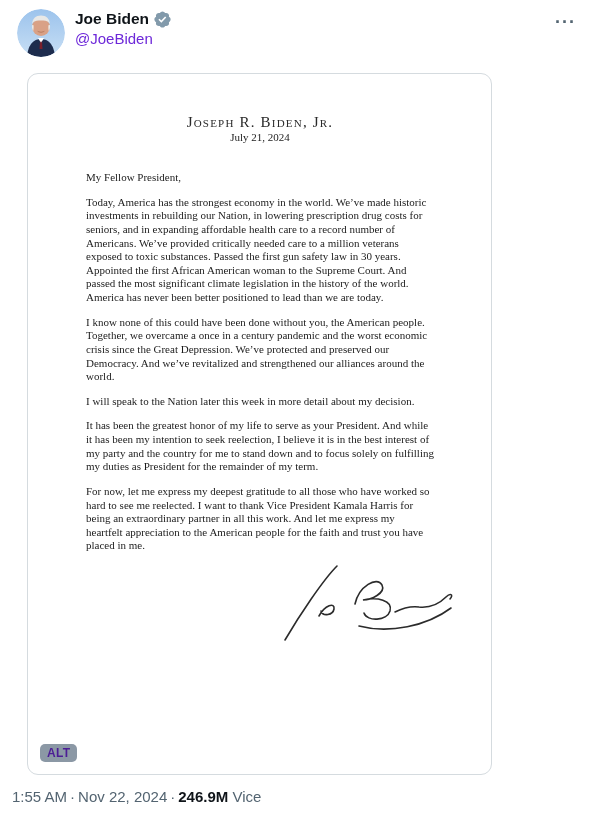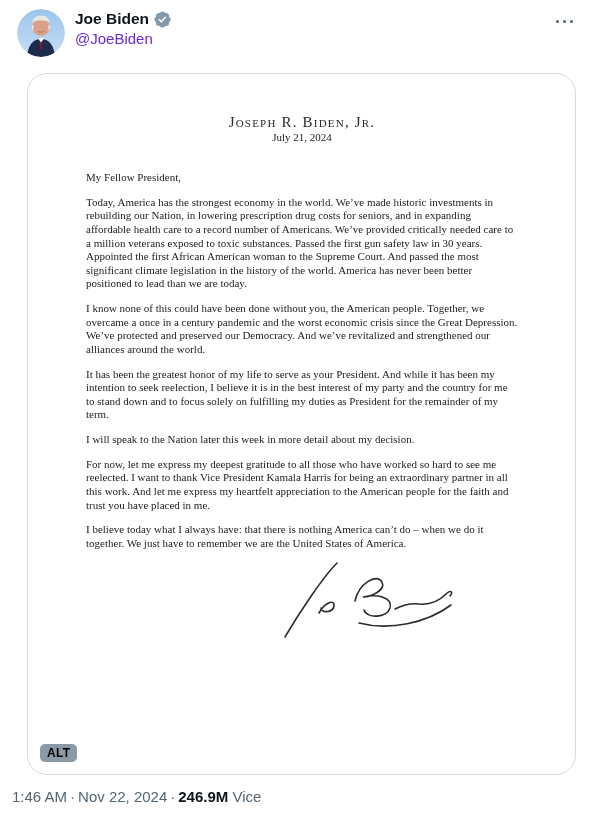--- a/index.html
+++ b/index.html
@@ -27,24 +27,24 @@
   .author-handle { font-size: 15px; color: #6d28d9; margin-top: 1px; cursor: pointer; }
   .more-button {
     color: #536471; font-size: 18px; letter-spacing: 1px;
     padding: 2px 6px; cursor: pointer; line-height: 1;
     font-weight: bold; margin-top: 2px;
   }
 
   .image-card {
     position: absolute;
     left: 27px; top: 73px;
-    width: 549px; height: 702px;
+    width: 465px; height: 702px;
     background: #ffffff;
     border: 1px solid #d5dbdf;
-    border-radius: 20px;
+    border-radius: 11px;
     cursor: pointer;
     overflow: hidden;
   }
   .letter {
     padding: 40px 57px 0 58px;
     color: #1c1c1c;
     font-family: "Liberation Serif", serif;
   }
   .letterhead {
     text-align: center;
@@ -60,21 +60,21 @@
     color: #1c1c1c;
   }
   .letter-body { font-size: 11px; line-height: 1.24; }
   .letter-body p { margin: 0 0 11px 0; }
 
   .signature { margin: 4px 0 0 185px; width: 190px; height: 78px; }
   .signature svg { display: block; }
 
   .alt-badge {
     position: absolute; left: 12px; bottom: 12px;
-    background: #8b98a5; color: #000000;
+    background: #8b98a5; color: #4c1d95;
     font-weight: bold; font-size: 12px;
     padding: 2px 7px; border-radius: 5px;
     letter-spacing: 0.3px;
     cursor: pointer;
     font-family: "Liberation Sans", sans-serif;
   }
 
   .tweet-meta {
     position: absolute; left: 12px; top: 788px;
     font-size: 15px; color: #536471;
@@ -126,35 +126,34 @@
 </div>
 
 <div class="image-card">
   <div class="letter">
     <div class="letterhead">Joseph R. Biden, Jr.</div>
     <div class="letter-date">July 21, 2024</div>
     <div class="letter-body">
         <p>My Fellow President,</p>
         <p>Today, America has the strongest economy in the world. We’ve made historic investments in rebuilding our Nation, in lowering prescription drug costs for seniors, and in expanding affordable health care to a record number of Americans. We’ve provided critically needed care to a million veterans exposed to toxic substances. Passed the first gun safety law in 30 years. Appointed the first African American woman to the Supreme Court. And passed the most significant climate legislation in the history of the world. America has never been better positioned to lead than we are today.</p>
         <p>I know none of this could have been done without you, the American people. Together, we overcame a once in a century pandemic and the worst economic crisis since the Great Depression. We’ve protected and preserved our Democracy. And we’ve revitalized and strengthened our alliances around the world.</p>
+        <p>I will speak to the Nation later this week in more detail about my decision.</p>
         <p>It has been the greatest honor of my life to serve as your President. And while it has been my intention to seek reelection, I believe it is in the best interest of my party and the country for me to stand down and to focus solely on fulfilling my duties as President for the remainder of my term.</p>
-        <p>I will speak to the Nation later this week in more detail about my decision.</p>
         <p>For now, let me express my deepest gratitude to all those who have worked so hard to see me reelected. I want to thank Vice President Kamala Harris for being an extraordinary partner in all this work. And let me express my heartfelt appreciation to the American people for the faith and trust you have placed in me.</p>
-        <p>I believe today what I always have: that there is nothing America can’t do – when we do it together. We just have to remember we are the United States of America.</p>
       </div>
     <div class="signature">
       <svg width="190" height="78" viewBox="0 0 190 78">
         <g fill="none" stroke="#2b2b2b" stroke-width="1.6" stroke-linecap="round">
           <path d="M14 76 C28 52 52 16 66 2"></path>
           <path d="M48 52 C54 41 64 38 63 45 C62 51 52 53 50 47"></path>
           <path d="M84 40 C88 22 106 12 111 21 C115 29 100 36 92 36 C106 33 122 36 119 47 C116 57 96 58 93 49"></path>
           <path d="M124 48 C132 44 140 42 148 43 C158 44 168 40 175 33 C179 29 183 30 179 35"></path>
           <path d="M88 62 C118 70 156 62 180 44"></path>
         </g>
       </svg>
     </div>
   </div>
   <span class="alt-badge">ALT</span>
 </div>
 
 <div class="tweet-meta">
-  <span>1:46 AM</span><span class="meta-sep">·</span><span>Nov 22, 2024</span><span class="meta-sep">·</span><span class="views-count">246.9M</span> <span>Vice</span>
+  <span>1:55 AM</span><span class="meta-sep">·</span><span>Nov 22, 2024</span><span class="meta-sep">·</span><span class="views-count">246.9M</span> <span>Vice</span>
 </div>
 
 </body></html>

